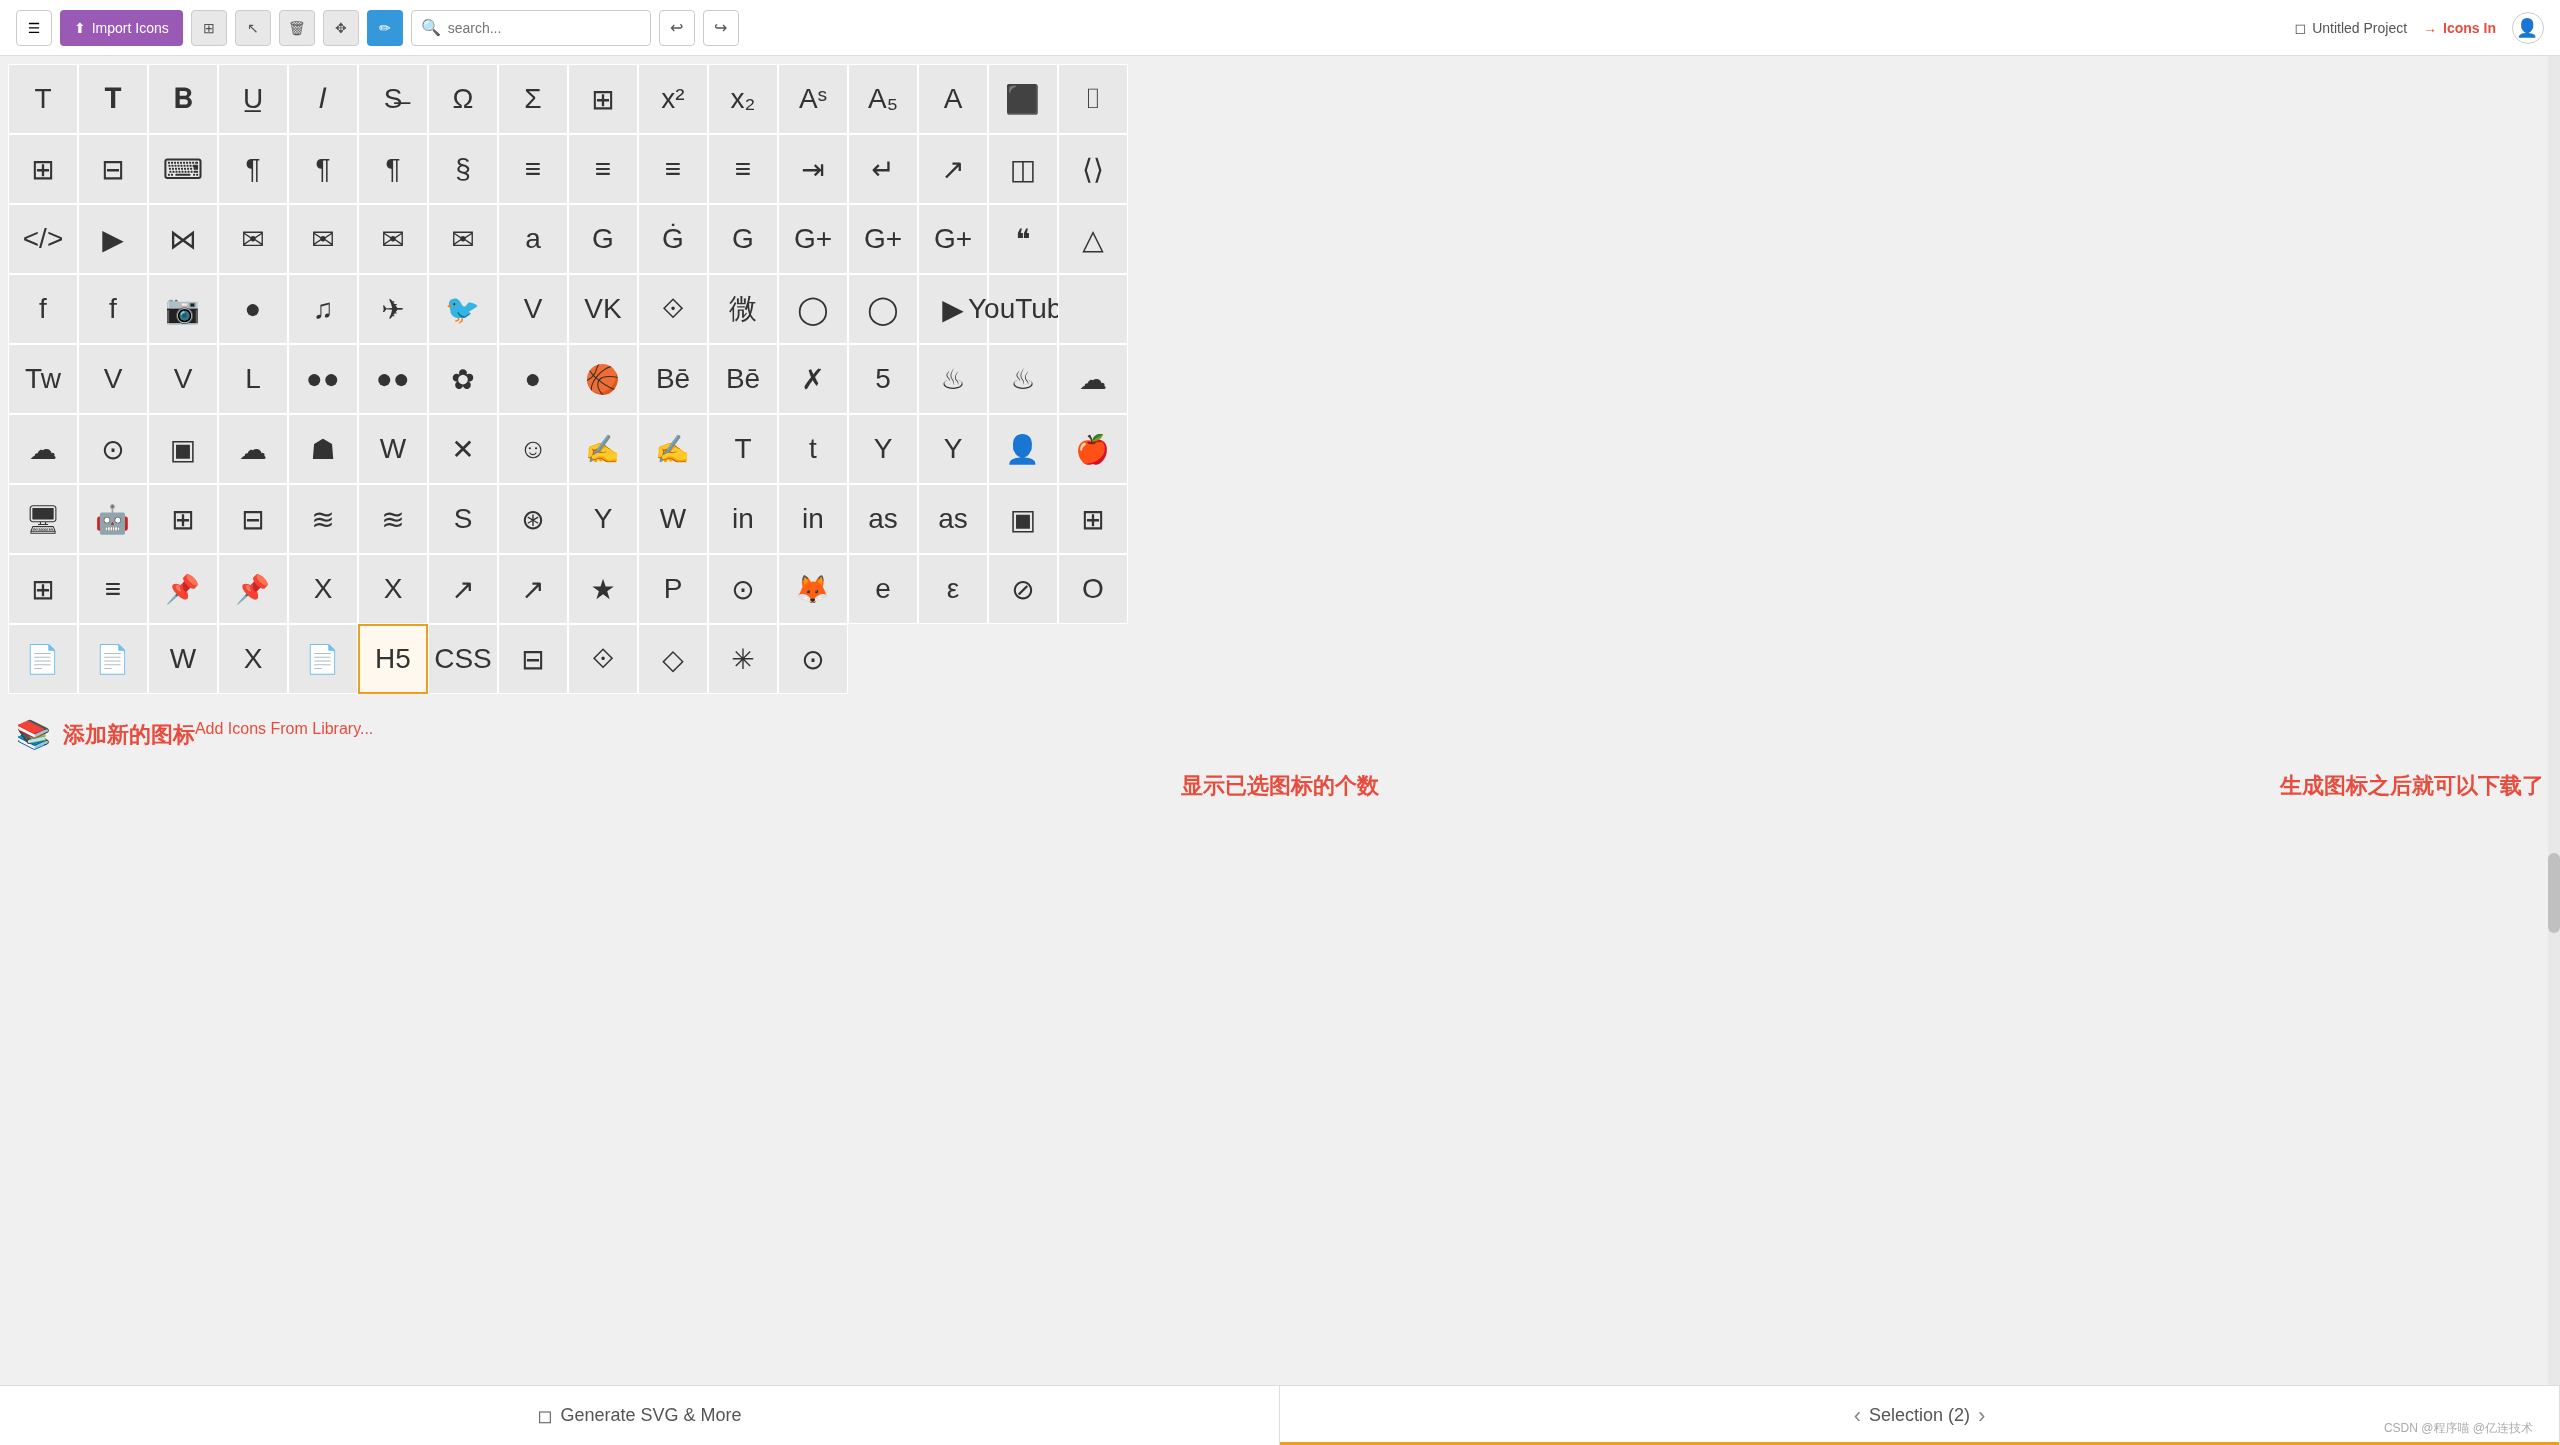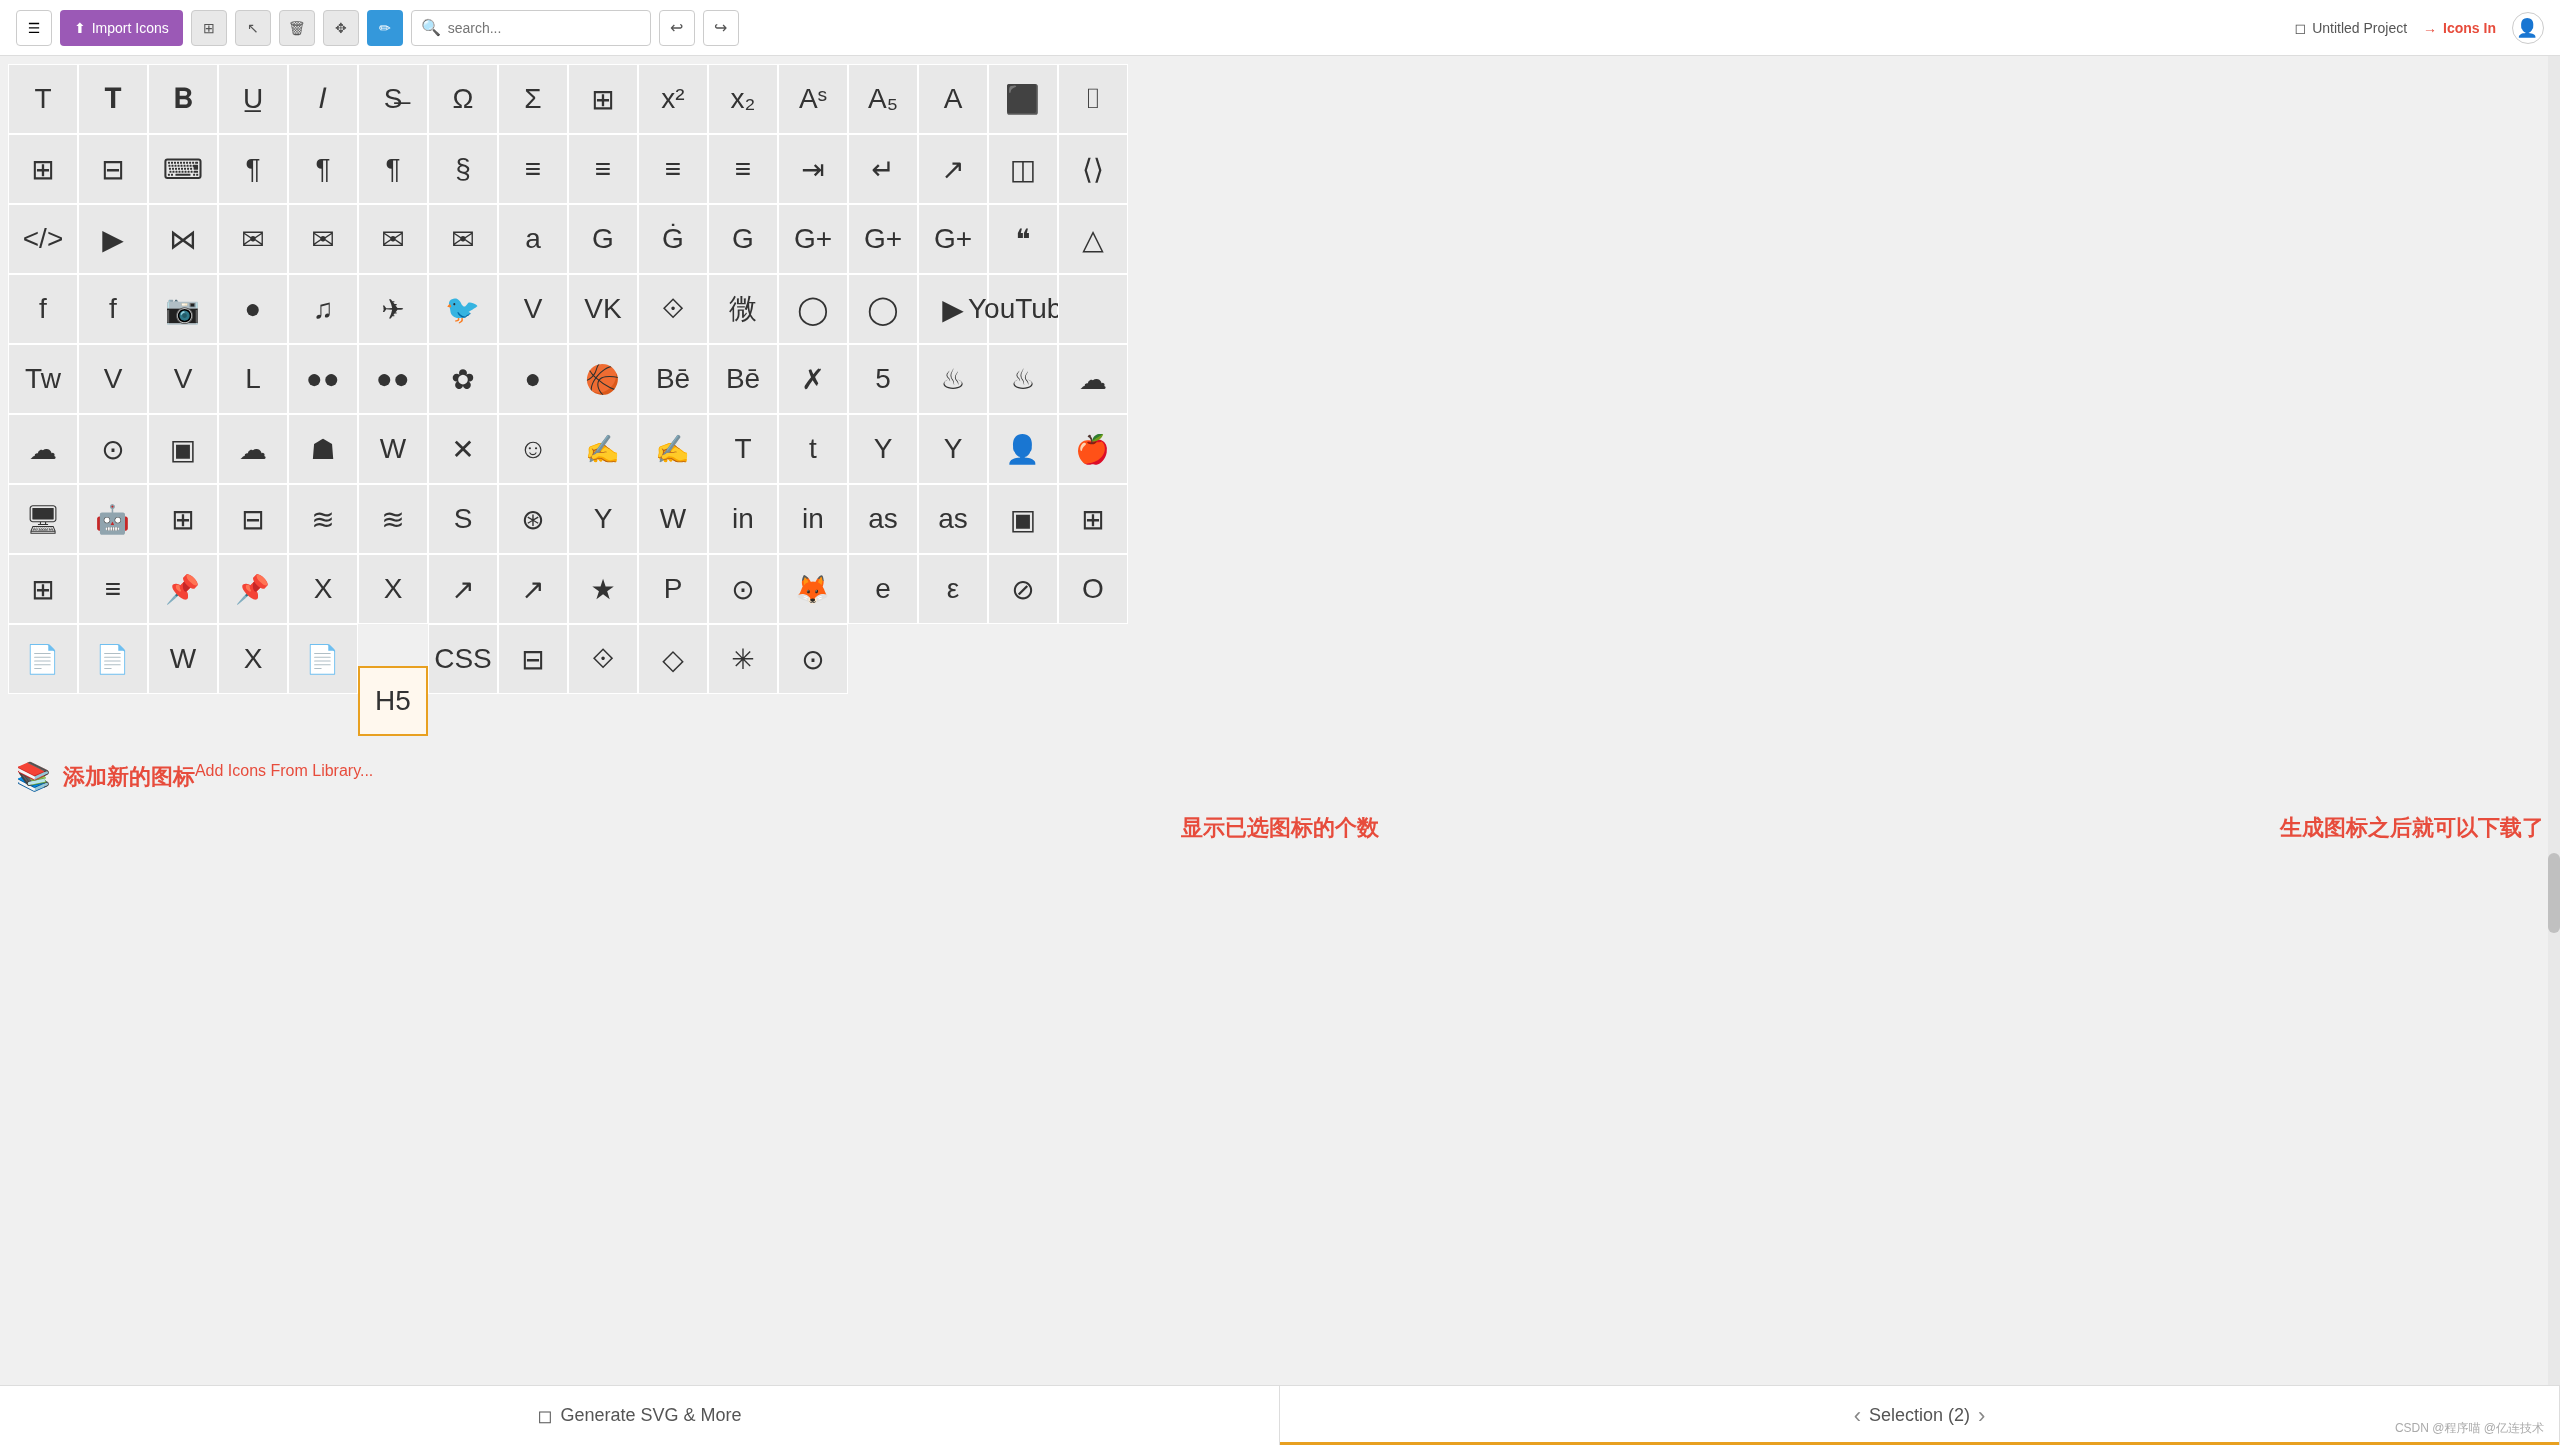--- a/index.html
+++ b/index.html
@@ -67,21 +67,20 @@
       width: 70px; height: 70px;
       background: #e8e8e8;
       border: 1px solid #fff;
       display: flex; align-items: center; justify-content: center;
       font-size: 28px; color: #333; cursor: pointer;
       position: relative;
     }
     .icon-cell.selected {
       border: 2px solid #e8a020;
       background: #fff8ee;
-      margin-top: 42px;
     }
 
     
     .add-icons-section {
       padding: 24px 16px 8px 16px;
       display: flex; align-items: center; gap: 12px;
     }
     .add-icons-icon { color: #e74c3c; font-size: 28px; }
     .add-icons-text { display:flex; }
     .add-icons-title { color: #e74c3c; font-size: 22px; font-weight: bold; }
@@ -121,21 +120,21 @@
       background: #fff;
       position: relative;
     }
     .bottom-center::after {
       content: '';
       position: absolute; bottom: 0; left: 0; right: 0;
       height: 3px; background: #e8a020;
     }
     .bottom-chevron { font-size: 22px; color: #888; cursor: pointer; }
     .watermark {
-      position: fixed; bottom: 8px; right: 16px;
+      position: fixed; bottom: 8px; right: 27px;
       font-size: 12px; color: #aaa;
     }
 
     
     .scrollbar-track {
       position: fixed; right: 0; top: 56px; bottom: 60px;
       width: 12px; background: #e8e8e8;
     }
     .scrollbar-thumb {
       position: absolute; right: 0; top: 60%;

